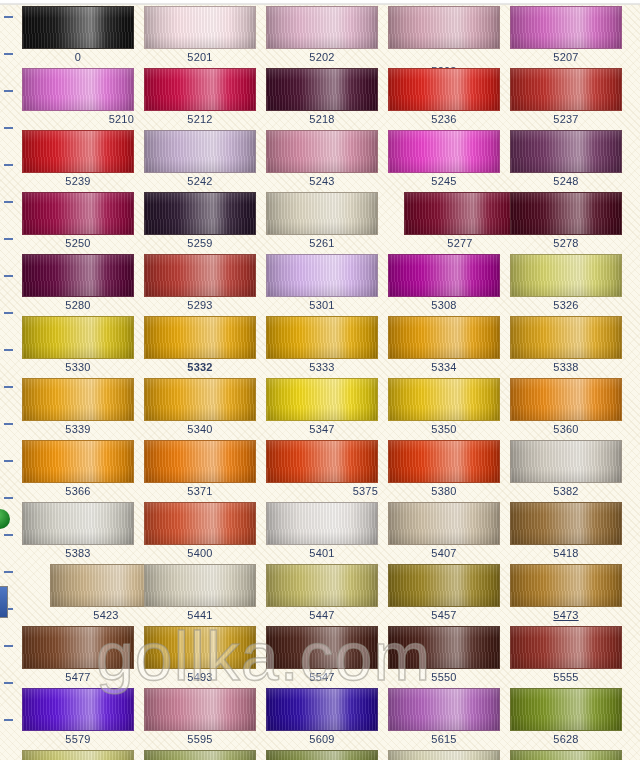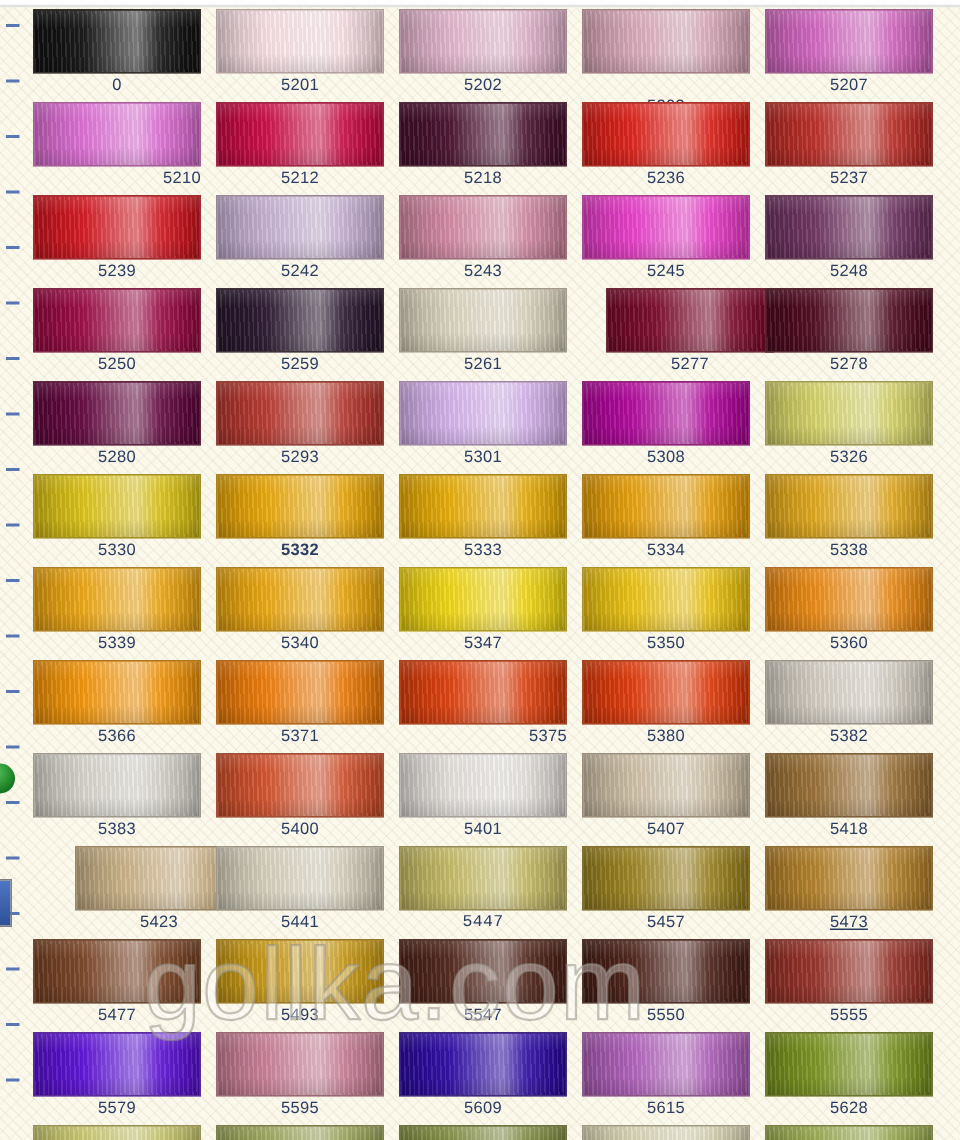--- a/index.html
+++ b/index.html
@@ -388,21 +388,21 @@
         <div class="cell" style="left: 22px; padding-left: 28px;">
           <div class="swatch" style="background-color: rgb(205, 180, 137);"></div>
           <div class="label" style="color: rgb(43, 60, 99);">5423</div>
         </div>
         <div class="cell" style="left: 144px;">
           <div class="swatch" style="background-color: rgb(216, 210, 190);"></div>
           <div class="label" style="color: rgb(43, 60, 99);">5441</div>
         </div>
         <div class="cell" style="left: 266px;">
           <div class="swatch" style="background-color: rgb(198, 188, 102);"></div>
-          <div class="label" style="color: rgb(43, 60, 99); font-family: Liberation Mono, monospace;">5447</div>
+          <div class="label" style="color: rgb(43, 60, 99);">5447</div>
         </div>
         <div class="cell" style="left: 388px;">
           <div class="swatch" style="background-color: rgb(156, 132, 33);"></div>
           <div class="label" style="color: rgb(43, 60, 99);">5457</div>
         </div>
         <div class="cell" style="left: 510px;">
           <div class="swatch" style="background-color: rgb(180, 129, 42);"></div>
           <div class="label" style="color: rgb(43, 60, 99); text-decoration: underline;">5473</div>
         </div>
       </div>

